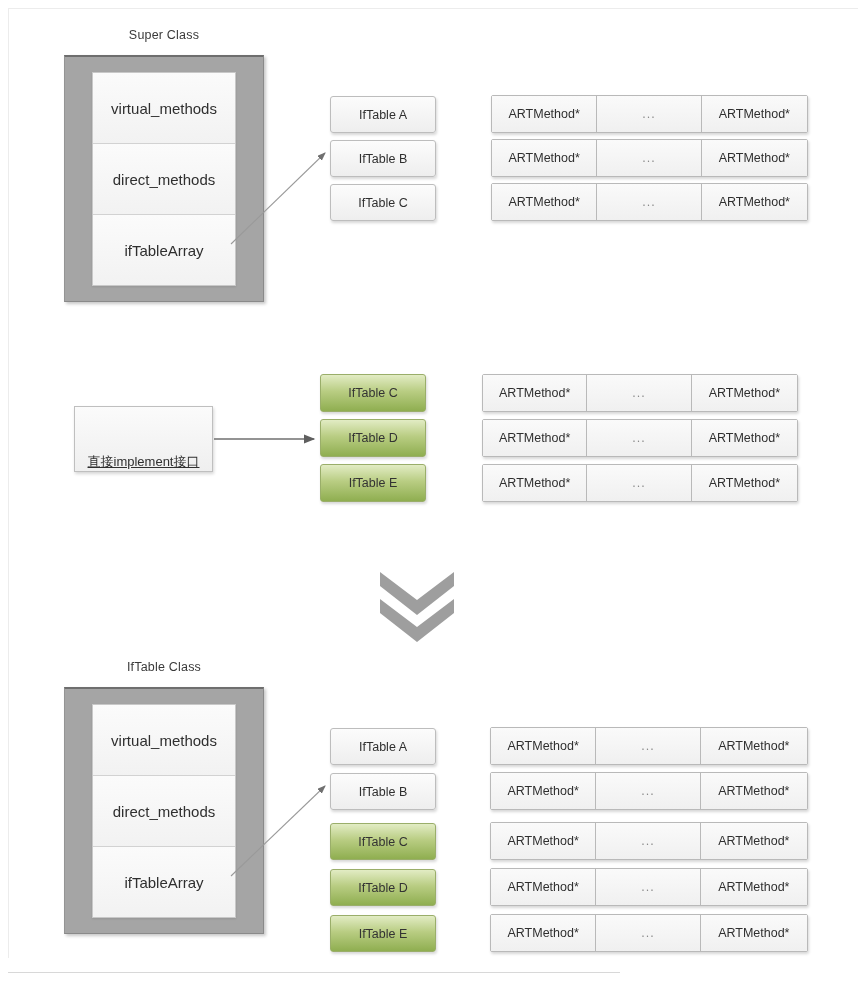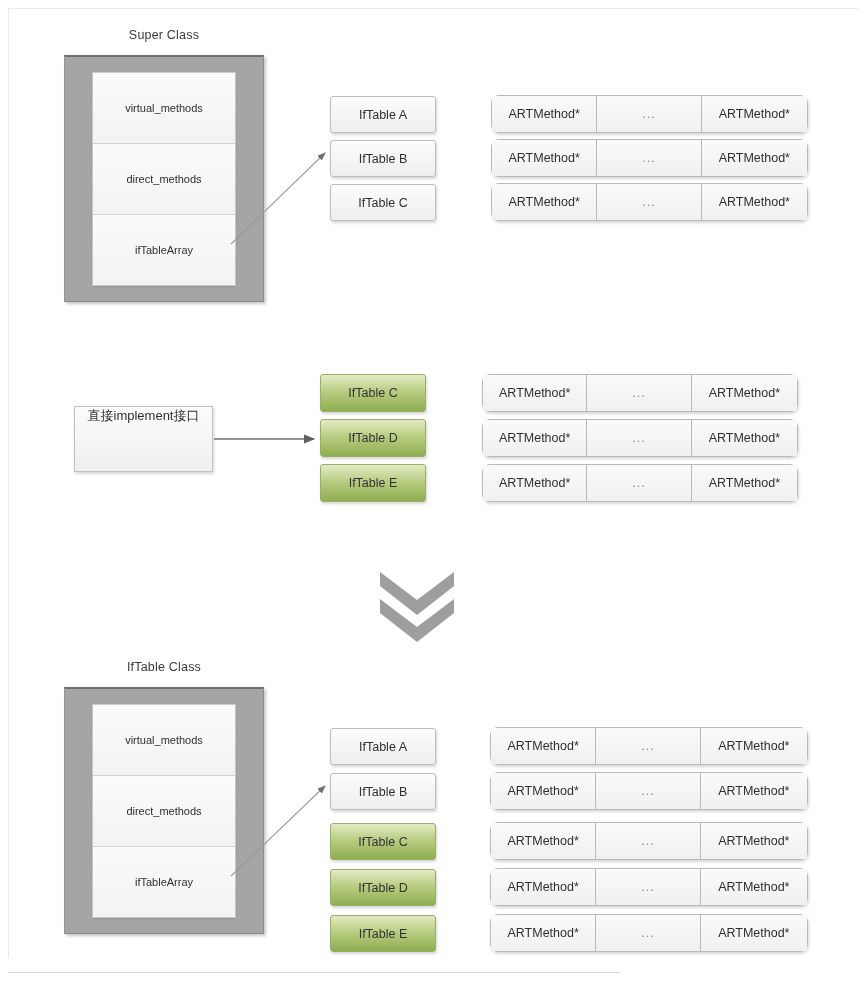--- a/index.html
+++ b/index.html
@@ -80,21 +80,21 @@
     box-sizing: border-box;
     box-shadow: 0 1px 2px rgba(0,0,0,0.10);
     display: flex;
     flex-direction: column;
   }
   .class-cell {
     flex: 1 1 0;
     display: flex;
     align-items: center;
     justify-content: center;
-    font-size: 11px;
+    font-size: 15px;
     color: #2f2f2f;
     background: linear-gradient(to bottom, #fbfbfb 0%, #f2f2f2 100%);
     border-bottom: 1px solid #d2d2d2;
     box-sizing: border-box;
   }
   .class-cell:last-child {
     border-bottom: none;
   }
 
   
@@ -116,21 +116,21 @@
     background: linear-gradient(to bottom, #e2ecc4 0%, #b9cd83 45%, #8fae50 100%);
     color: #333333;
   }
 
   
   .art-row {
     position: absolute;
     display: flex;
     box-sizing: border-box;
     border: 1px solid #b9b9b9;
-    border-radius: 8px;
+    border-radius: 2px;
     background: #f6f6f6;
     box-shadow: 1px 2px 3px rgba(0,0,0,0.16);
   }
   .art-cell {
     display: flex;
     align-items: center;
     justify-content: center;
     font-size: 12.5px;
     color: #2f2f2f;
     border-right: 1px solid #b9b9b9;
@@ -143,27 +143,28 @@
   .art-cell.dots {
     color: #8a8a8a;
     letter-spacing: 1px;
   }
 
   
   .plain-box {
     position: absolute;
     box-sizing: border-box;
     display: flex;
-    align-items: flex-start;
+    align-items: flex-end;
     justify-content: center;
     font-size: 13px;
     color: #2f2f2f;
     border: 1px solid #bfbfbf;
     background: linear-gradient(to bottom, #fbfbfb 0%, #efefef 100%);
     box-shadow: 1px 2px 3px rgba(0,0,0,0.16);
+    text-decoration: underline;
   }
 
   
   #arrows {
     position: absolute;
     left: 0;
     top: 0;
     width: 866px;
     height: 982px;
     pointer-events: none;

